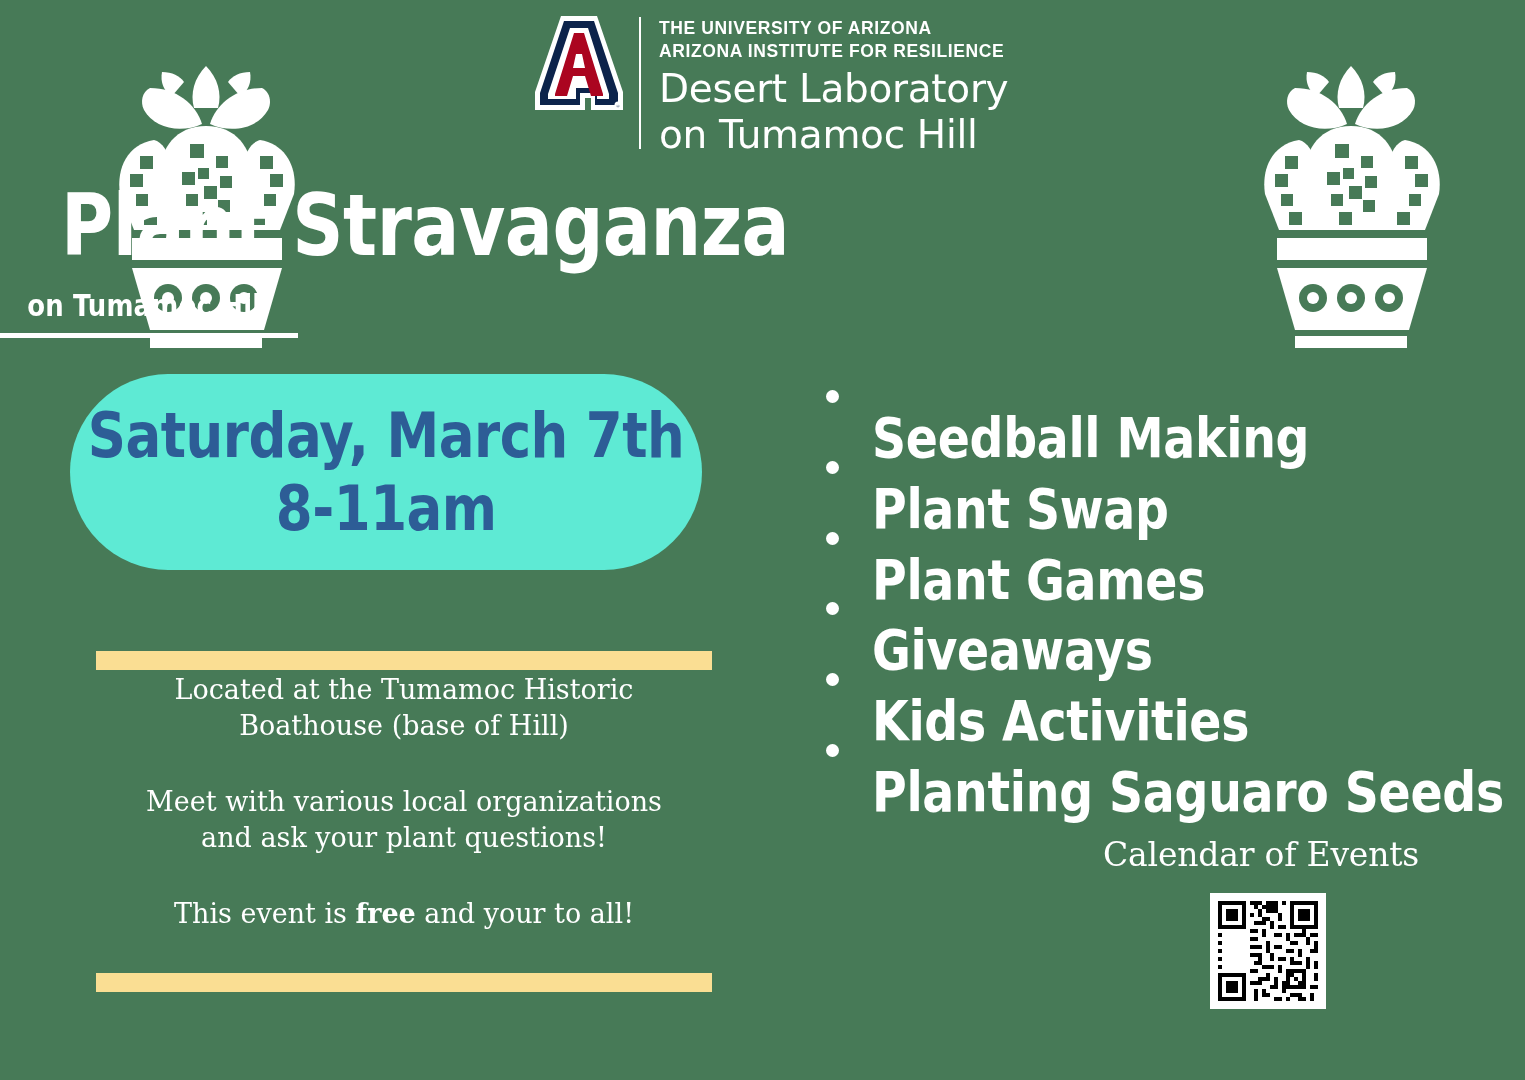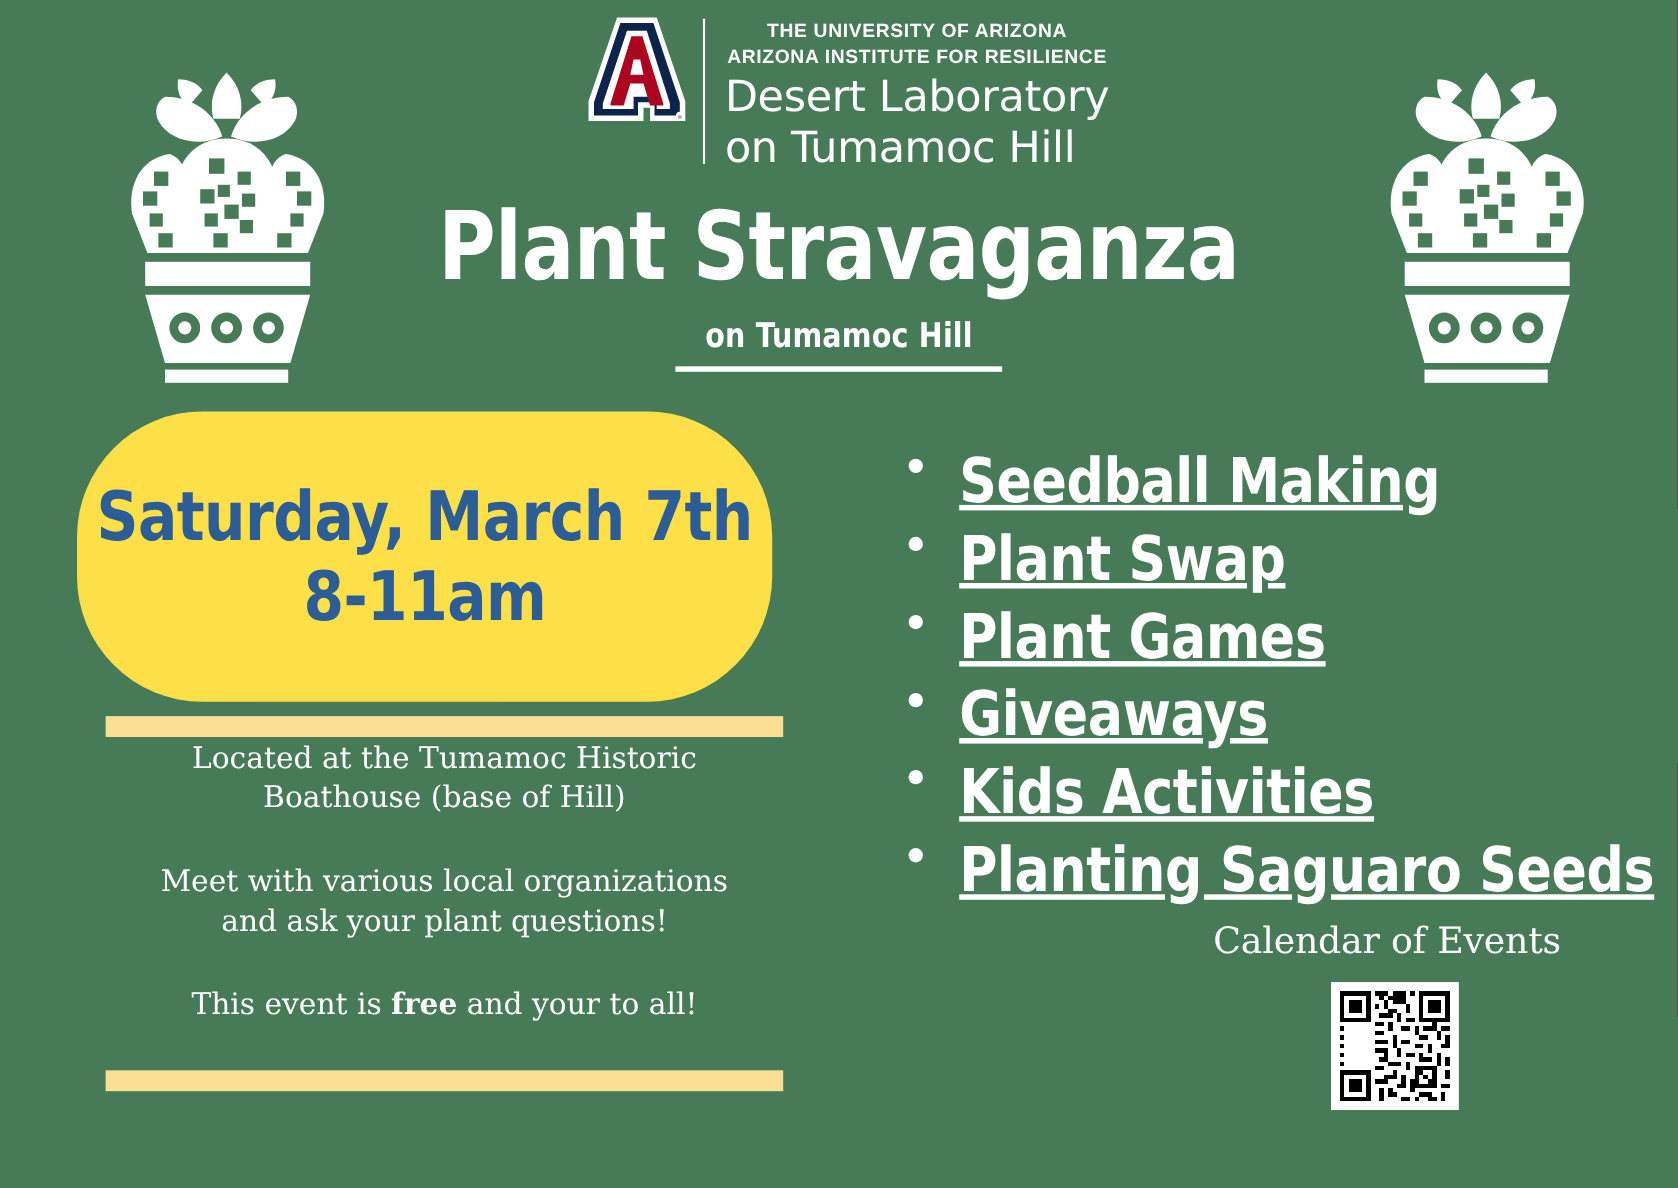--- a/index.html
+++ b/index.html
@@ -34,21 +34,20 @@
     margin: 3px 18px 0 14px;
     flex: none;
   }
   .logo-text { padding-top: 3px; }
   .logo-line-small {
     font-size: 17.5px;
     font-weight: bold;
     letter-spacing: 0.6px;
     line-height: 1.33;
     white-space: nowrap;
-    text-align: center;
   }
   .logo-line-big {
     font-family: "DejaVu Sans", sans-serif;
     font-size: 39px;
     font-weight: normal;
     line-height: 1.12;
     letter-spacing: -0.3px;
     white-space: nowrap;
     margin-top: 3px;
   }
@@ -57,21 +56,20 @@
   .cactus { position: absolute; width: 195px; height: 310px; }
   .cactus.left  { left: 110px; top: 48px; }
   .cactus.right { left: 1255px; top: 48px; }
 
   
   .title-block {
     position: absolute;
     left: 0;
     top: 182px;
     width: 1525px;
-    text-align: center;
   }
   .title {
     font-family: "DejaVu Sans Condensed", "Liberation Sans Narrow", "Liberation Sans", sans-serif;
     font-weight: bold;
     font-size: 86px;
     line-height: 1;
     letter-spacing: -0.5px;
     transform: scaleX(0.92);
   }
   .subtitle-wrap {
@@ -89,22 +87,22 @@
     transform: scaleX(0.93);
     display: inline-block;
   }
 
   
   .date-pill {
     position: absolute;
     left: 70px;
     top: 374px;
     width: 632px;
-    height: 264px;
-    background: #fde047;
+    height: 196px;
+    background: #5eead4;
     border-radius: 114px;
     display: flex;
     flex-direction: column;
     align-items: center;
     justify-content: center;
     color: #2D5D96;
   }
   .date-line {
     font-family: "DejaVu Sans Condensed", "Liberation Sans Narrow", "Liberation Sans", sans-serif;
     font-weight: bold;
@@ -145,23 +143,22 @@
     position: absolute;
     left: 826px;
     top: 404px;
     width: 660px;
     margin: 0;
     padding: 0;
     list-style: none;
   }
   .activity-item {
     display: flex;
-    align-items: center;
+    align-items: flex-start;
     margin-bottom: 3px;
-    text-decoration: underline;
   }
   .bullet-dot {
     width: 13px;
     height: 13px;
     border-radius: 50%;
     background: #ffffff;
     flex: none;
     margin-right: 33px;
     position: relative;
     top: -14px;

